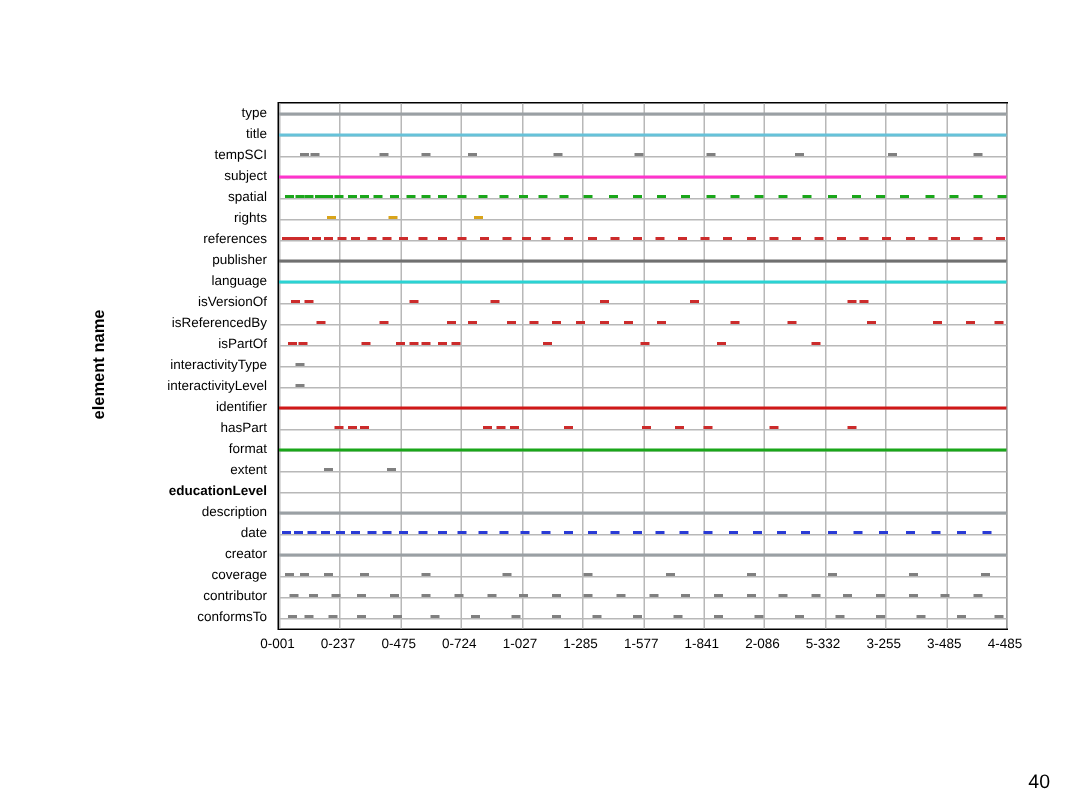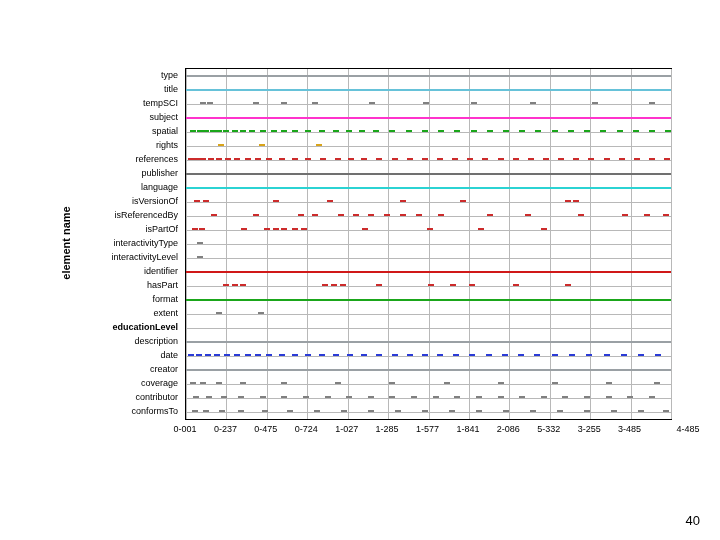--- a/index.html
+++ b/index.html
@@ -343,19 +343,19 @@
         <div class="xlab" style="left: 80.8333px;">0-475</div>
         <div class="xlab" style="left: 121.25px;">0-724</div>
         <div class="xlab" style="left: 161.667px;">1-027</div>
         <div class="xlab" style="left: 202.083px;">1-285</div>
         <div class="xlab" style="left: 242.5px;">1-577</div>
         <div class="xlab" style="left: 282.917px;">1-841</div>
         <div class="xlab" style="left: 323.333px;">2-086</div>
         <div class="xlab" style="left: 363.75px;">5-332</div>
         <div class="xlab" style="left: 404.167px;">3-255</div>
         <div class="xlab" style="left: 444.583px;">3-485</div>
-        <div class="xlab" style="left: 503px;">4-485</div>
+        <div class="xlab" style="left: 485px;">4-485</div>
       </div>
 </div>
 
 <div class="pagenum">40</div>
 
 </div>
 
 </body></html>

